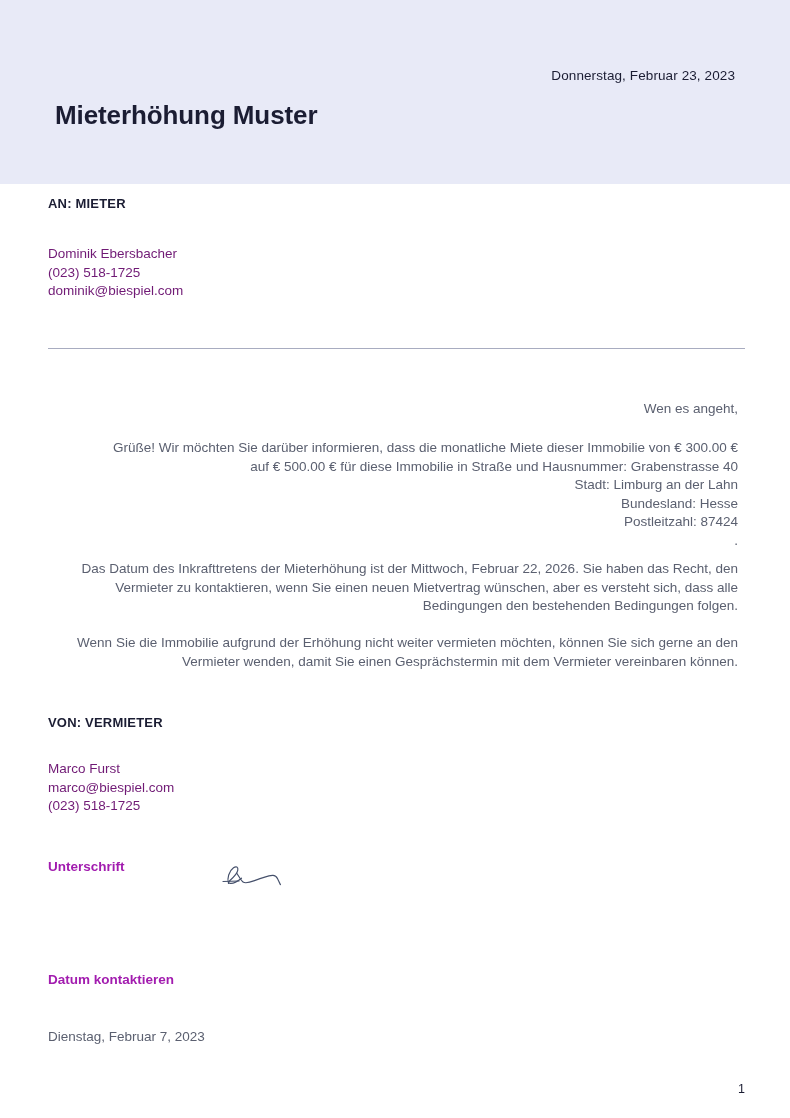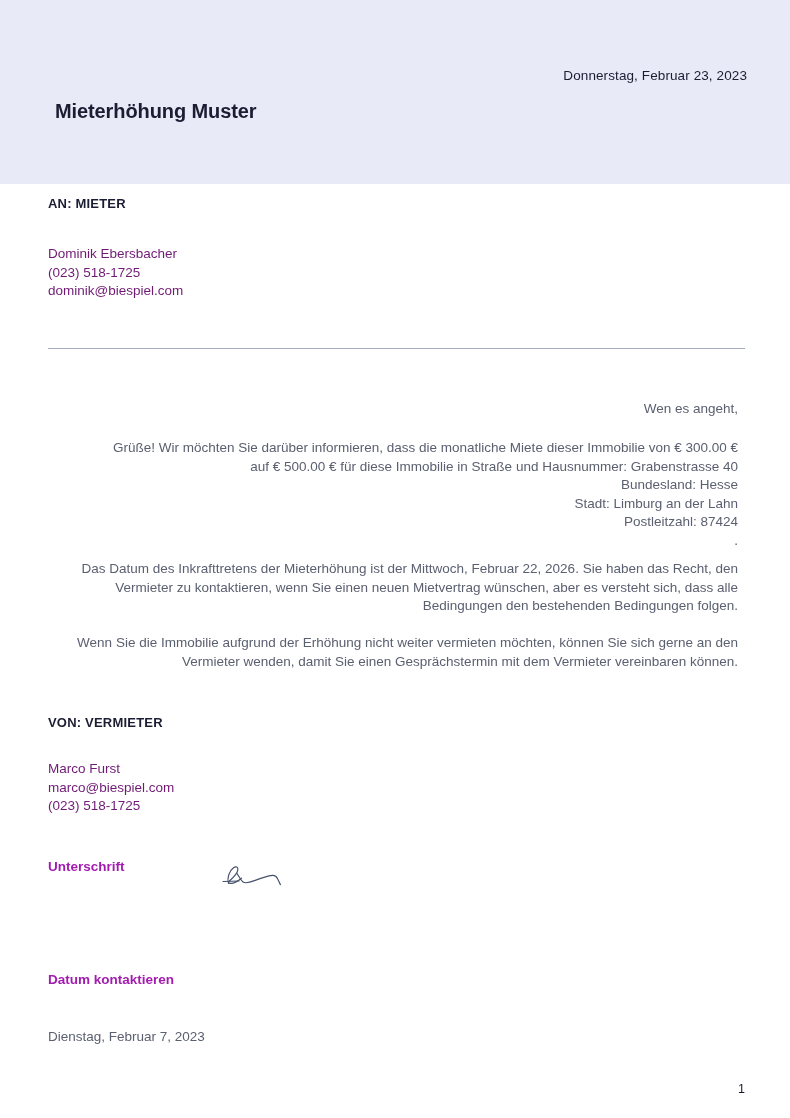--- a/index.html
+++ b/index.html
@@ -27,32 +27,32 @@
   .header-band {
     position: absolute;
     left: 0;
     top: 0;
     width: 790px;
     height: 184px;
     background: #e8eaf7;
   }
   .header-date {
     position: absolute;
-    right: 43px;
+    right: 55px;
     top: 68px;
     font-size: 13.5px;
     color: #1b1d33;
     letter-spacing: 0.1px;
     white-space: nowrap;
   }
   .header-title {
     position: absolute;
     left: 55px;
     top: 100px;
-    font-size: 20px;
+    font-size: 26px;
     font-weight: bold;
     color: #1b1d33;
     letter-spacing: -0.1px;
     white-space: nowrap;
   }
 
   .section-heading {
     position: absolute;
     left: 48px;
     font-size: 13px;
@@ -146,22 +146,22 @@
     <span class="line">dominik@biespiel.com</span>
   </div>
 
   <div class="divider" style="top: 348px;"></div>
 
   <div class="para" style="top: 400px;">Wen es angeht,</div>
 
   <div class="para" style="top: 439px;">
     <span class="line">Grüße! Wir möchten Sie darüber informieren, dass die monatliche Miete dieser Immobilie von € 300.00 €</span>
     <span class="line">auf € 500.00 € für diese Immobilie in Straße und Hausnummer: Grabenstrasse 40</span>
+    <span class="line">Stadt: Limburg an der Lahn</span>
     <span class="line">Bundesland: Hesse</span>
-    <span class="line">Stadt: Limburg an der Lahn</span>
     <span class="line">Postleitzahl: 87424</span>
     <span class="line">.</span>
   </div>
 
   <div class="para" style="top: 560px;">Das Datum des Inkrafttretens der Mieterhöhung ist der Mittwoch, Februar 22, 2026. Sie haben das Recht, den Vermieter zu kontaktieren, wenn Sie einen neuen Mietvertrag wünschen, aber es versteht sich, dass alle Bedingungen den bestehenden Bedingungen folgen.</div>
 
   <div class="para" style="top: 634px;">Wenn Sie die Immobilie aufgrund der Erhöhung nicht weiter vermieten möchten, können Sie sich gerne an den Vermieter wenden, damit Sie einen Gesprächstermin mit dem Vermieter vereinbaren können.</div>
 
   <div class="section-heading" style="top: 715px;">VON: VERMIETER</div>
 

